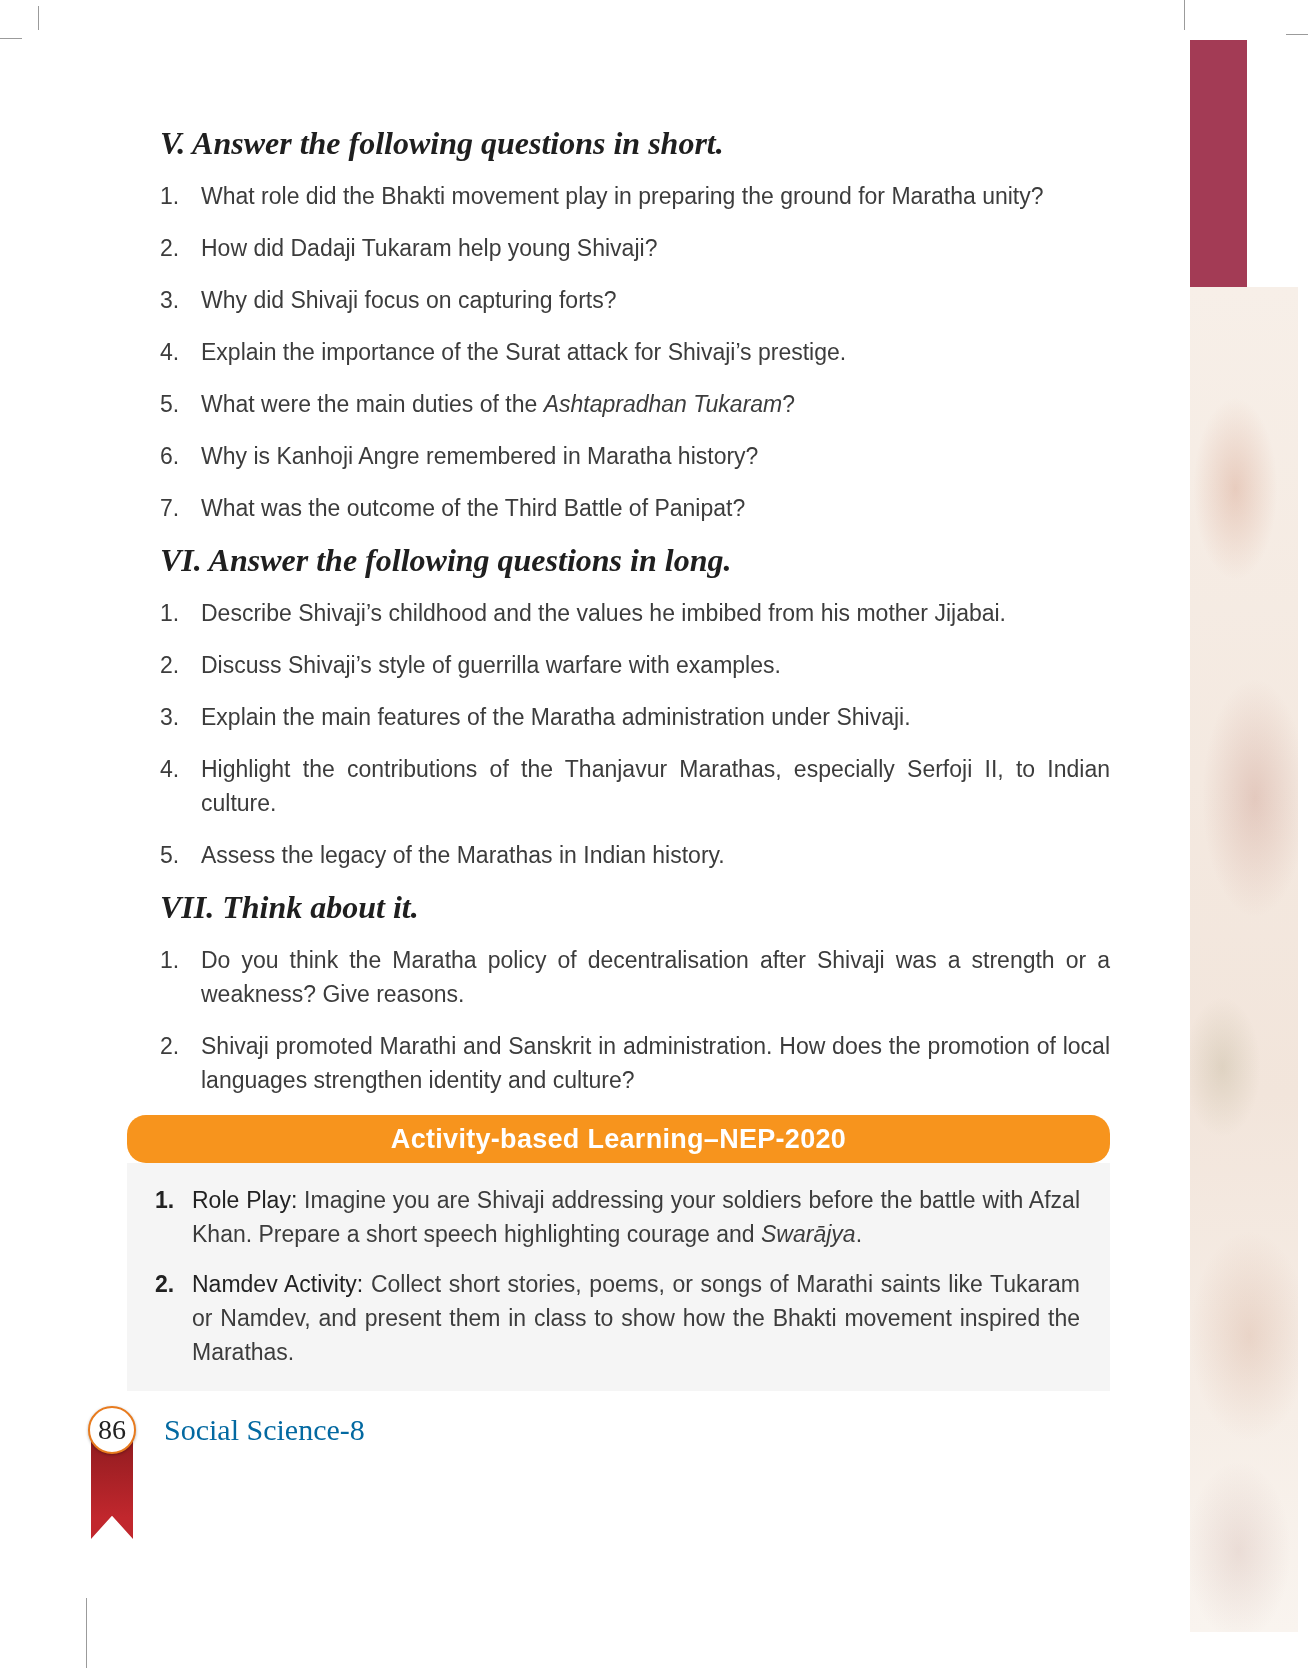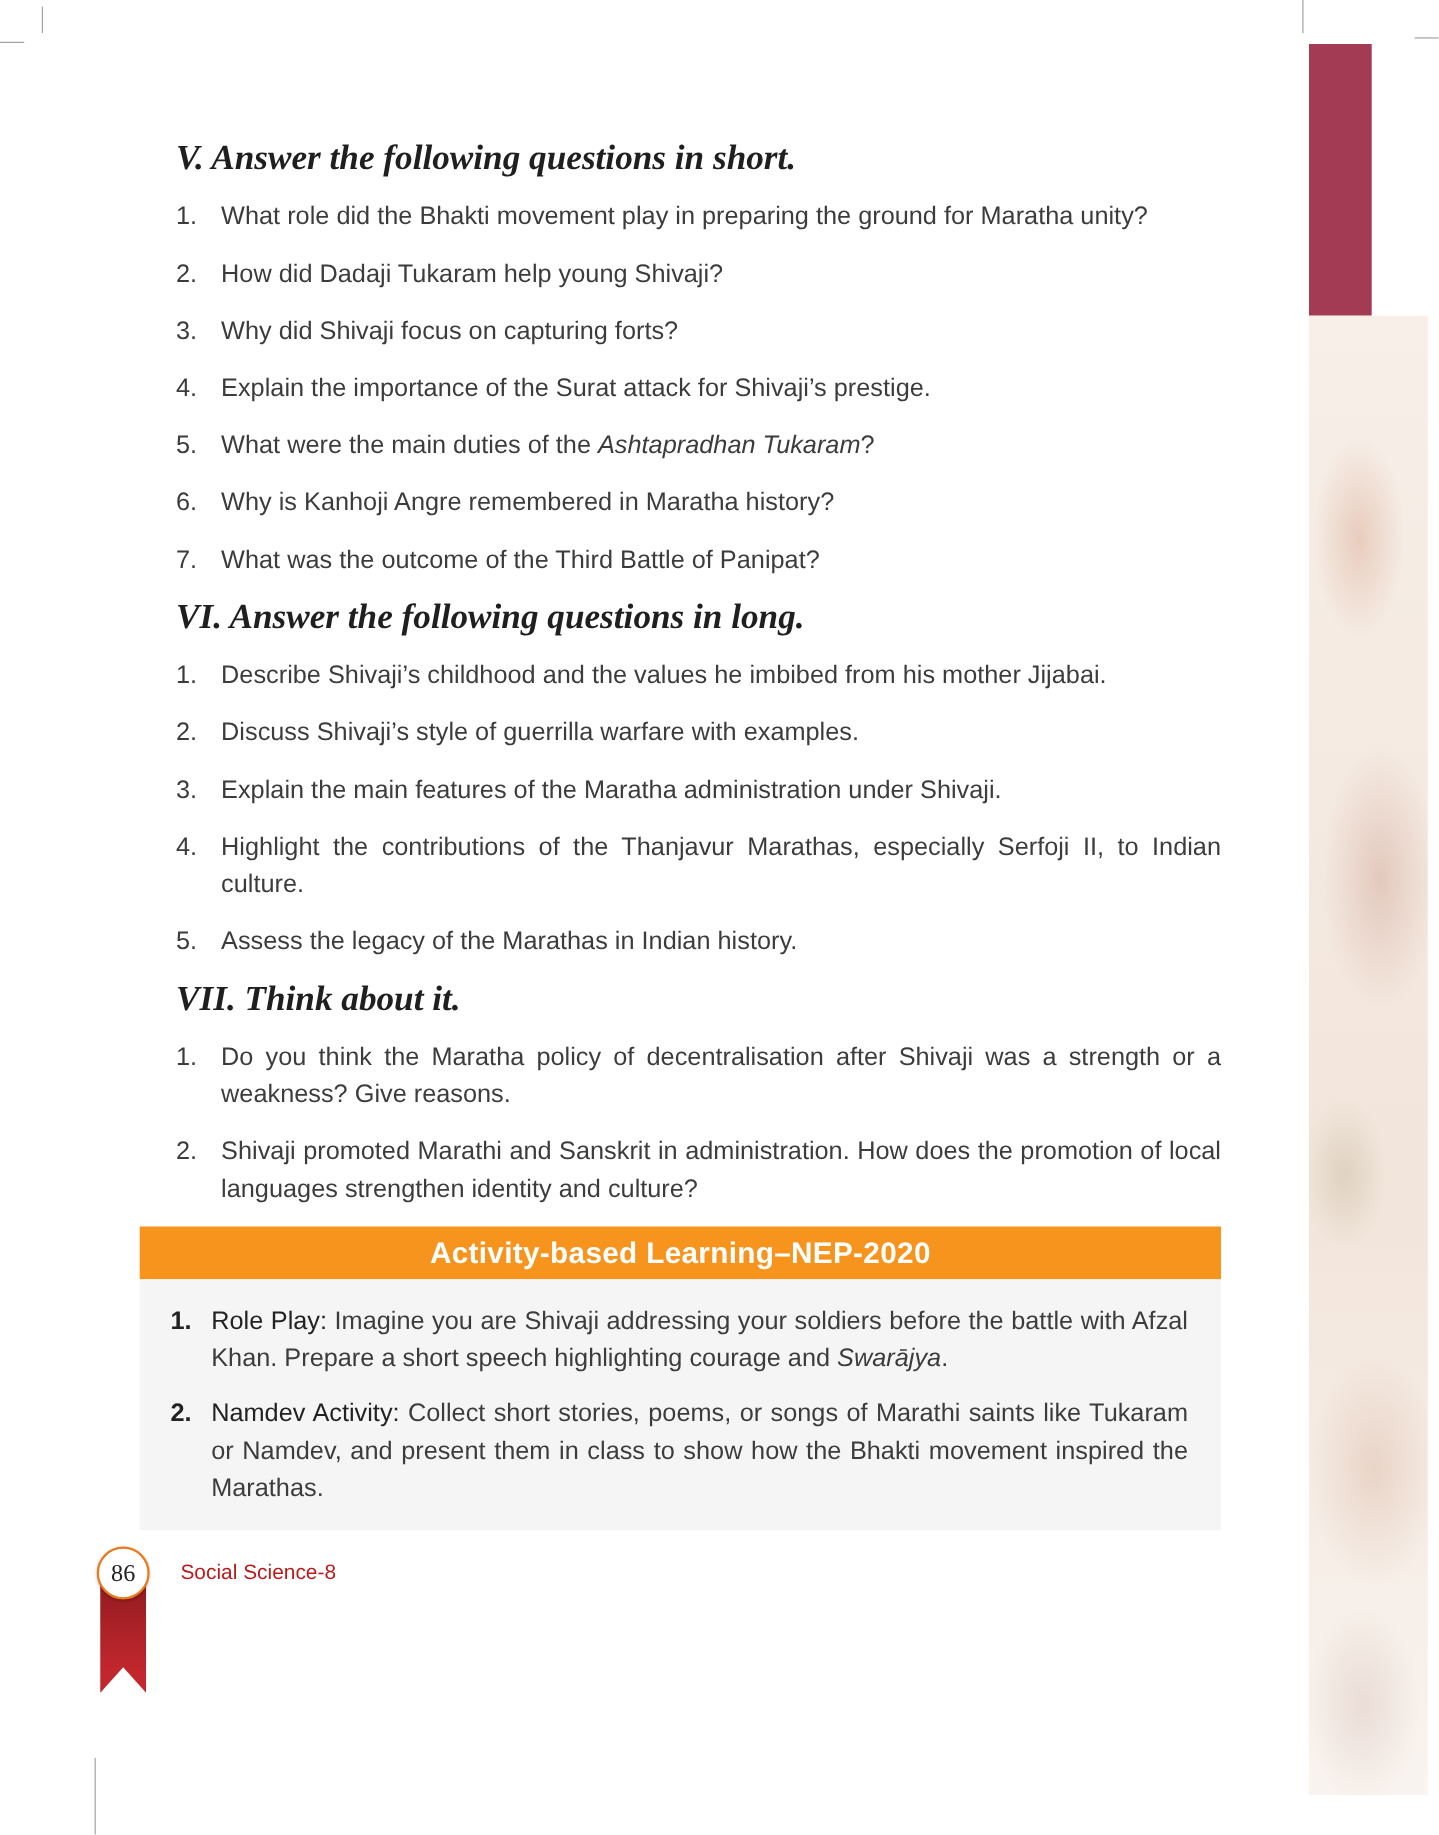--- a/index.html
+++ b/index.html
@@ -29,21 +29,21 @@
     font-size:32px;line-height:34px;color:#1f1f1f;margin:0 0 19px 0;
   }
   .q{display:flex;margin-bottom:18px;font-size:23px;line-height:34px;}
   .q-num{flex:0 0 41px;}
   .q-text{flex:1;text-align:justify;}
   .q-text em{font-style:italic;}
   
   .banner{
     margin:14px 0 0 127px;width:983px;height:48px;
     background:var(--banner_orange,#f7941d);
-    display:flex;align-items:center;justify-content:center;
+    display:flex;align-items:center;justify-content:center;border-radius:19px;
   }
   .banner-text{color:#ffffff;font-weight:bold;font-size:27px;letter-spacing:.3px;}
   .activity-box{
     margin-left:127px;width:983px;box-sizing:border-box;
     background:var(--activity_box_bg,#f5f5f5);
     padding:20px 30px 22px 28px;
   }
   .act{display:flex;font-size:23px;line-height:34px;margin-bottom:16px;}
   .act:last-child{margin-bottom:0;}
   .act-num{flex:0 0 37px;font-weight:bold;color:#222;}
@@ -54,24 +54,24 @@
   .footer{position:relative;margin:14px 0 0 88px;display:flex;align-items:center;gap:28px;height:50px;}
   .ribbon{
     position:absolute;left:3px;top:28px;width:42px;height:106px;z-index:0;
     background:linear-gradient(180deg,var(--ribbon_dark,#8e1b1f) 0%,var(--ribbon_red,#c1272d) 80%);
     clip-path:polygon(0 0,100% 0,100% 100%,50% 78%,0 100%);
   }
   .page-badge{
     position:relative;z-index:1;width:44px;height:44px;border-radius:50%;
     background:#ffffff;border:2px solid var(--circle_ring,#e87b1e);
     display:flex;align-items:center;justify-content:center;
-    font-family:"Liberation Serif",serif;font-size:22px;color:#222;
+    font-family:"Liberation Serif",serif;font-size:28px;color:#222;
     box-shadow:0 1px 3px rgba(0,0,0,.3);
   }
-  .book-title{font-family:Liberation Sans, sans-serif;font-size:19px;color:#b91c1c;}
+  .book-title{font-family:Liberation Serif, serif;font-size:30px;color:#0369a1;}
 </style>
 </head>
 <body>
 
 <div class="page">
 
   <div class="mark" style="left:38px;top:6px;width:1px;height:24px;"></div>
   <div class="mark" style="left:0;top:38px;width:22px;height:1px;"></div>
   <div class="mark" style="left:1184px;top:0;width:1px;height:30px;"></div>
   <div class="mark" style="left:1286px;top:34px;width:22px;height:1px;"></div>

